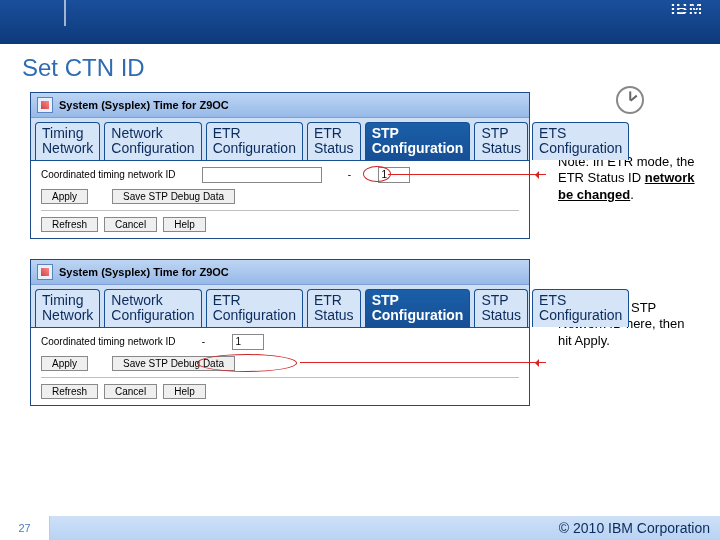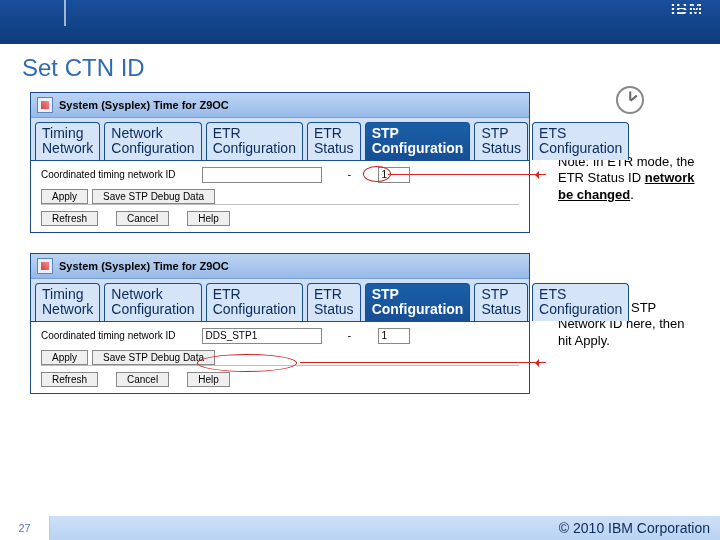--- a/index.html
+++ b/index.html
@@ -55,26 +55,26 @@
   .tab.active {
     background:linear-gradient(#1a5fa8,#174f95); color:#fff; font-weight:bold;
   }
   .pbody { background:#fff; padding:6px 10px; font-size:10px; }
   .formrow { display:flex; align-items:center; gap:26px; margin-bottom:6px; }
   .formrow label{ color:#000; }
   .formrow input[type=text]{
     height:16px; border:1px solid #888; font-size:10px; padding:0 3px;
   }
   .sep{width:4px; text-align:center;}
-  .btnrow { display:flex; gap:4px; margin-top:4px; }
+  .btnrow { display:flex; gap:24px; margin-top:4px; }
   .btn {
     font-size:10px; padding:1px 10px; background:#efefef;
     border:1px solid #888; cursor:pointer;
   }
-  .footer-btns { padding-top:6px; border-top:1px solid #c0c0c0; display:flex; gap:18px;}
+  .footer-btns { margin-top:6px; padding-top:6px; border-top:1px solid #c0c0c0; display:flex; gap:6px;}
   .side-note {
     position:absolute; font-size:13px; color:#000; width:140px; line-height:1.25;
   }
   .side-head { font-weight:bold; font-size:11px; text-align:center; }
   .clock {
     width:28px; height:28px; border:2px solid #888; border-radius:50%;
     position:relative; margin:0 auto 2px;
   }
   .clock::before,.clock::after{content:"";position:absolute;left:50%;top:50%;background:#666;transform-origin:top left;}
   .clock::before{width:8px;height:1.5px;transform:rotate(-40deg);}
@@ -157,21 +157,20 @@
       <div class="tab">Network<br>Configuration</div>
       <div class="tab">ETR<br>Configuration</div>
       <div class="tab">ETR<br>Status</div>
       <div class="tab active">STP<br>Configuration</div>
       <div class="tab">STP<br>Status</div>
       <div class="tab">ETS<br>Configuration</div>
     </div>
     <div class="pbody">
       <div class="formrow">
         <label>Coordinated timing network ID</label>
-        <input type="text" style="width: 120px;" value="DDS_STP1">
         <span class="sep">-</span>
         <input type="text" style="width: 32px;" value="1">
       </div>
       <div class="btnrow">
         <button class="btn">Apply</button>
         <button class="btn">Save STP Debug Data</button>
       </div>
       <div class="footer-btns">
         <button class="btn">Refresh</button>
         <button class="btn">Cancel</button>

